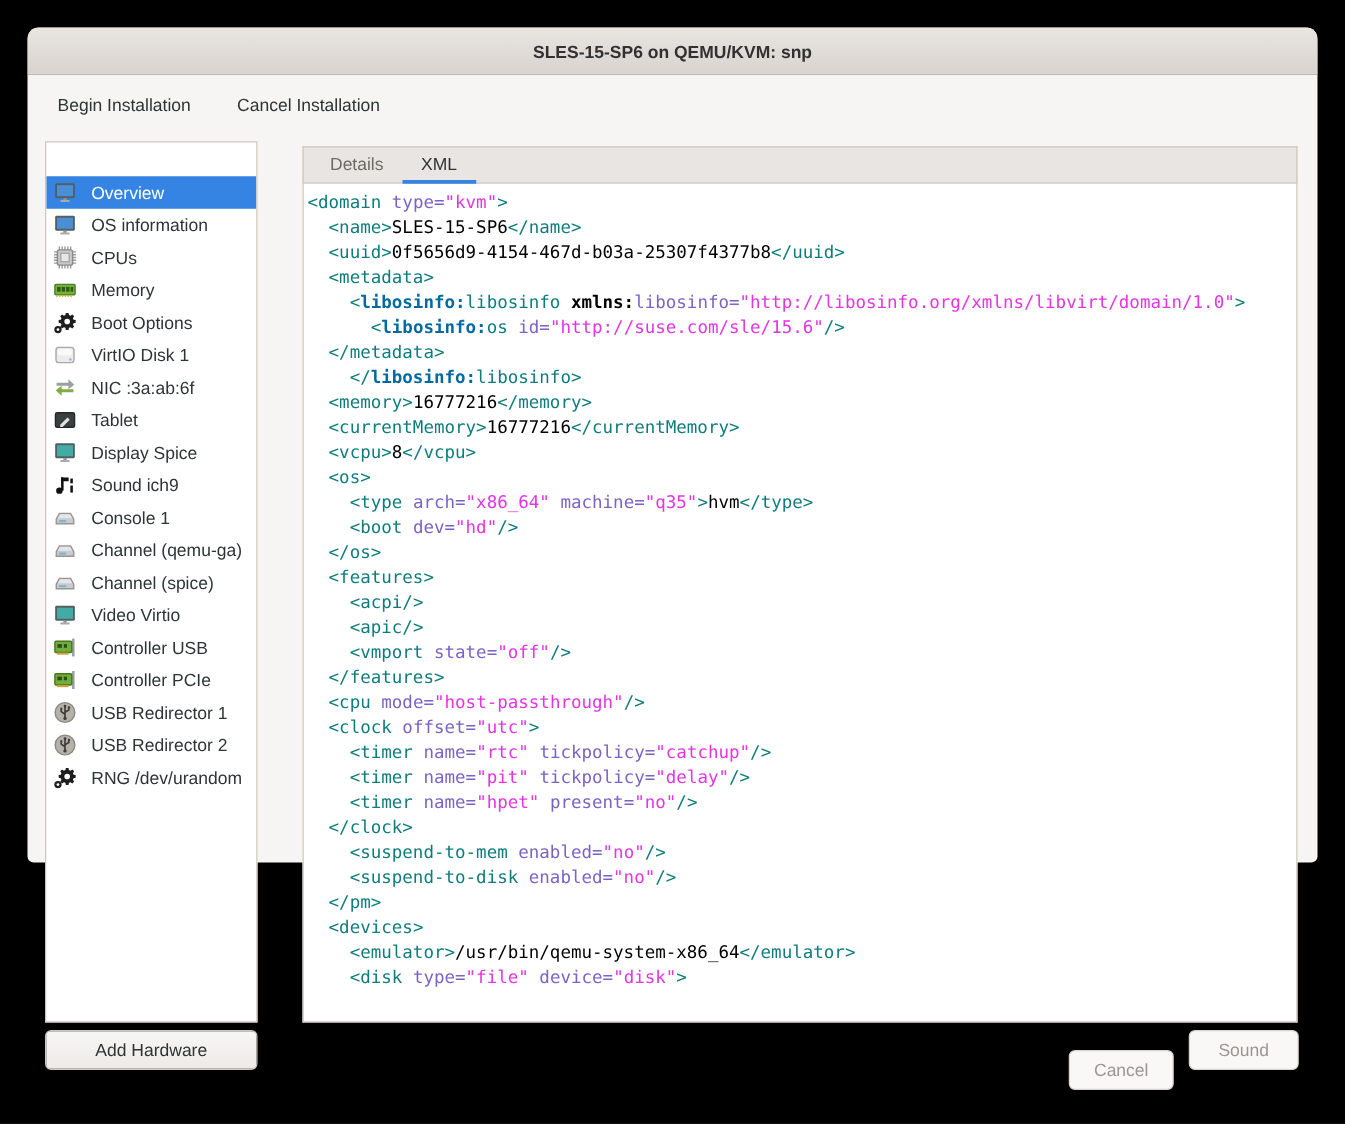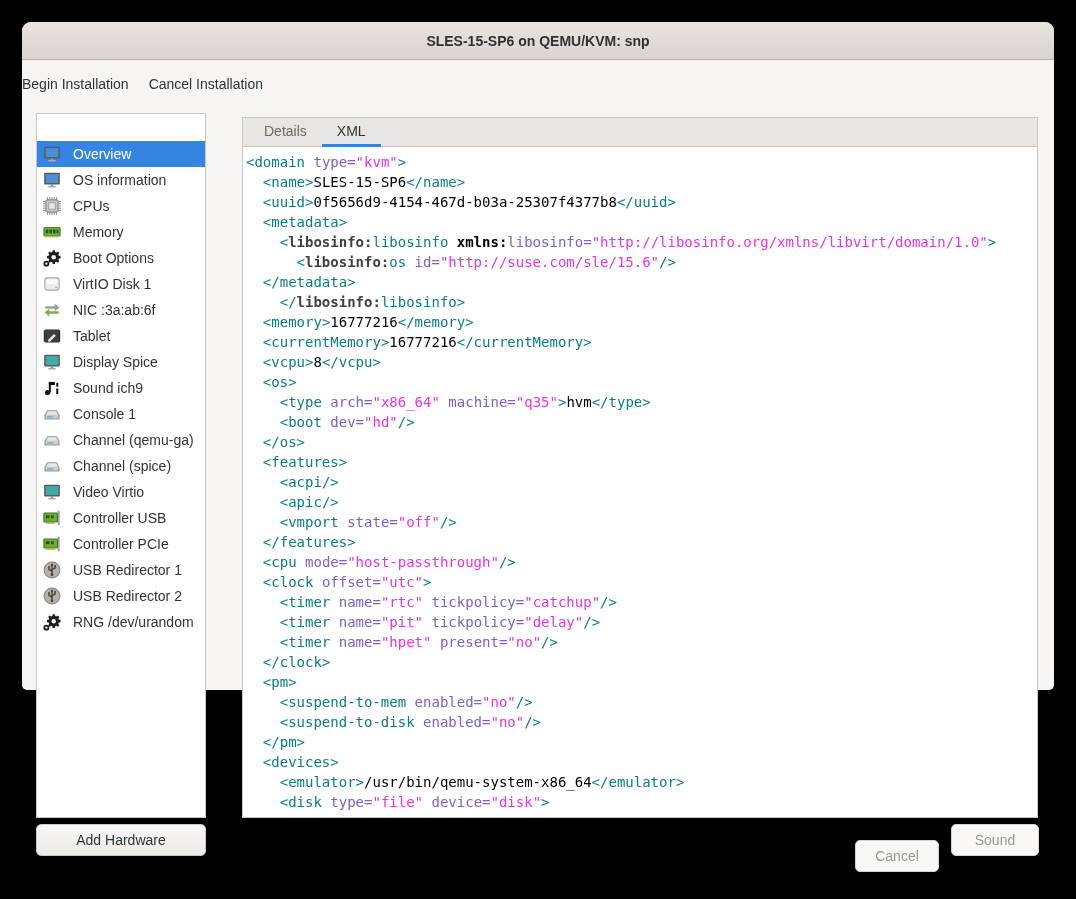--- a/index.html
+++ b/index.html
@@ -11,21 +11,21 @@
 
   
   .titlebar { position:absolute; left:0; top:0; width:100%; height:38px;
               background:linear-gradient(#e9e5e1,#d8d3ce);
               border-bottom:1px solid #bcb5ad; border-radius:9px 9px 0 0;
               display:flex; align-items:center; justify-content:center; }
   .titlebar .title { font-size:14px; font-weight:bold; color:#313131; }
 
   
   .toolbar { position:absolute; left:0; top:39px; width:100%; height:45px;
-             display:flex; align-items:center; gap:20px; }
+             display:flex; align-items:center; padding-left:24px; gap:37px; }
   .toolbtn { font-size:14px; color:#2e3436; background:transparent; border:none; cursor:default; }
 
   
   .sidebar { position:absolute; left:14px; top:91px; width:170px; height:705px;
              background:#ffffff; border:1px solid #cdc7c2; overflow:hidden; }
   .hwlist { list-style:none; padding-top:1px;margin-top:26px; }
   .hwlist li { height:26px; display:flex; align-items:center; padding-left:6px; gap:12px;
                font-size:14px; color:#2e3436; white-space:nowrap; }
   .hwlist li.selected { background:#3584e4; color:#ffffff; }
   .hwicon { width:18px; height:18px; flex:0 0 18px; display:inline-flex; align-items:center; justify-content:center; }
@@ -38,21 +38,21 @@
   .tab { display:flex; align-items:center; padding:0 15px; font-size:14px; color:#6e6a64;
          border-bottom:3px solid transparent; margin-bottom:-1px; }
   .tab.active { color:#2e3436; border-bottom:3px solid #3584e4; }
 
   .xmlview { height:671px; background:#ffffff; border:1px solid #cdc7c2; border-top:none;
              overflow:hidden; padding:5px 0 0 3px; }
   .codeline { font-family:"DejaVu Sans Mono", monospace; font-size:14px; line-height:20px;
               white-space:pre; color:#000000; }
   .codeline i { font-style:normal; }
   .xt  { color:#0e7c7c; }                      
-  .xnt { color:#404040; font-weight:bold; }    
+  .xnt { color:#0369a1; font-weight:bold; }    
   .xa  { color:#7a63c4; }                      
   .xns { color:#000000; font-weight:bold; }    
   .xv  { color:#e434e4; }                      
 
   
   .btn { position:absolute; top:802px; height:32px; border-radius:5px; font-size:14px;
          display:flex; align-items:center; justify-content:center; }
   .btn-enabled { background:linear-gradient(#f8f7f6,#edeae7); border:1px solid #cdc7c2; color:#2e3436; }
   .btn-disabled { background:#f9f8f7; border:1px solid #d8d3cd; color:#9b9690; }
   .addhw { left:14px; width:170px; }
@@ -329,21 +329,20 @@
         <div class="codeline">    <i class="xt">&lt;</i><i class="xt">acpi</i><i class="xt">/&gt;</i></div>
         <div class="codeline">    <i class="xt">&lt;</i><i class="xt">apic</i><i class="xt">/&gt;</i></div>
         <div class="codeline">    <i class="xt">&lt;</i><i class="xt">vmport</i> <i class="xa">state=</i><i class="xv">"off"</i><i class="xt">/&gt;</i></div>
         <div class="codeline">  <i class="xt">&lt;/</i><i class="xt">features</i><i class="xt">&gt;</i></div>
         <div class="codeline">  <i class="xt">&lt;</i><i class="xt">cpu</i> <i class="xa">mode=</i><i class="xv">"host-passthrough"</i><i class="xt">/&gt;</i></div>
         <div class="codeline">  <i class="xt">&lt;</i><i class="xt">clock</i> <i class="xa">offset=</i><i class="xv">"utc"</i><i class="xt">&gt;</i></div>
         <div class="codeline">    <i class="xt">&lt;</i><i class="xt">timer</i> <i class="xa">name=</i><i class="xv">"rtc"</i> <i class="xa">tickpolicy=</i><i class="xv">"catchup"</i><i class="xt">/&gt;</i></div>
         <div class="codeline">    <i class="xt">&lt;</i><i class="xt">timer</i> <i class="xa">name=</i><i class="xv">"pit"</i> <i class="xa">tickpolicy=</i><i class="xv">"delay"</i><i class="xt">/&gt;</i></div>
         <div class="codeline">    <i class="xt">&lt;</i><i class="xt">timer</i> <i class="xa">name=</i><i class="xv">"hpet"</i> <i class="xa">present=</i><i class="xv">"no"</i><i class="xt">/&gt;</i></div>
         <div class="codeline">  <i class="xt">&lt;/</i><i class="xt">clock</i><i class="xt">&gt;</i></div>
-        <div class="codeline">  <i class="xt">&lt;</i><i class="xt">pm</i><i class="xt">&gt;</i></div>
         <div class="codeline">    <i class="xt">&lt;</i><i class="xt">suspend-to-mem</i> <i class="xa">enabled=</i><i class="xv">"no"</i><i class="xt">/&gt;</i></div>
         <div class="codeline">    <i class="xt">&lt;</i><i class="xt">suspend-to-disk</i> <i class="xa">enabled=</i><i class="xv">"no"</i><i class="xt">/&gt;</i></div>
         <div class="codeline">  <i class="xt">&lt;/</i><i class="xt">pm</i><i class="xt">&gt;</i></div>
         <div class="codeline">  <i class="xt">&lt;</i><i class="xt">devices</i><i class="xt">&gt;</i></div>
         <div class="codeline">    <i class="xt">&lt;</i><i class="xt">emulator</i><i class="xt">&gt;</i>/usr/bin/qemu-system-x86_64<i class="xt">&lt;/</i><i class="xt">emulator</i><i class="xt">&gt;</i></div>
         <div class="codeline">    <i class="xt">&lt;</i><i class="xt">disk</i> <i class="xa">type=</i><i class="xv">"file"</i> <i class="xa">device=</i><i class="xv">"disk"</i><i class="xt">&gt;</i></div>
       </div>
   </div>
 
   <button class="btn btn-enabled addhw">Add Hardware</button>

